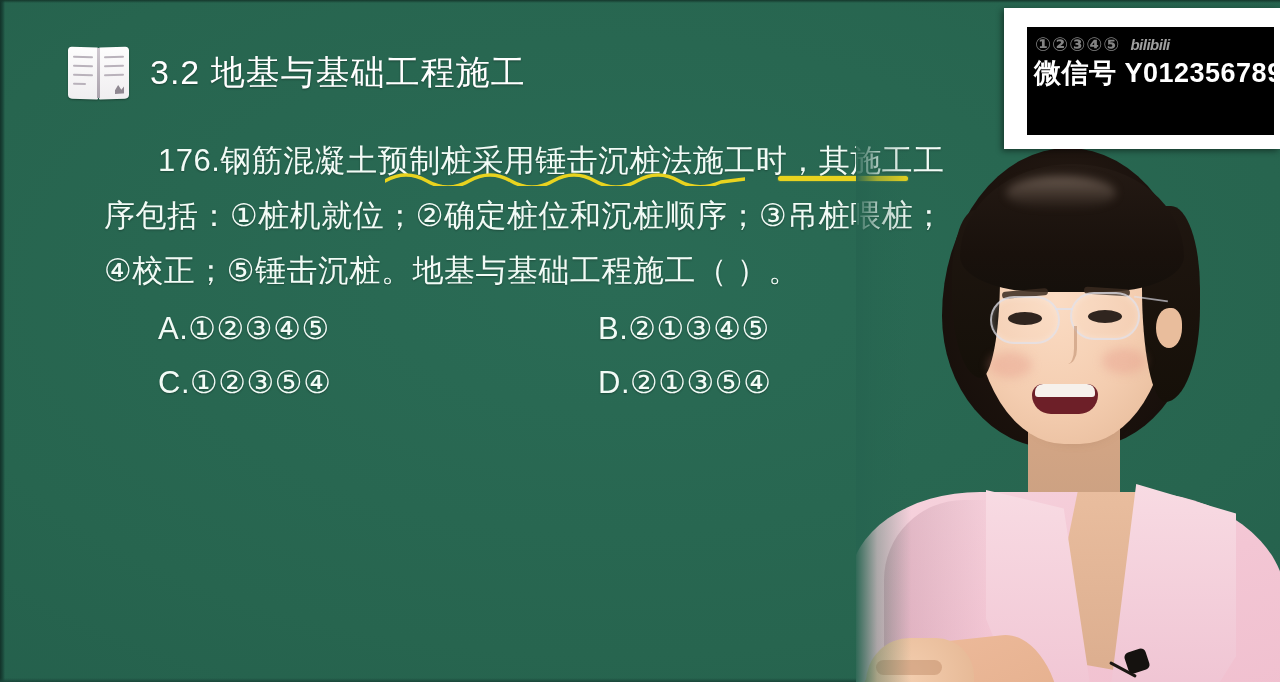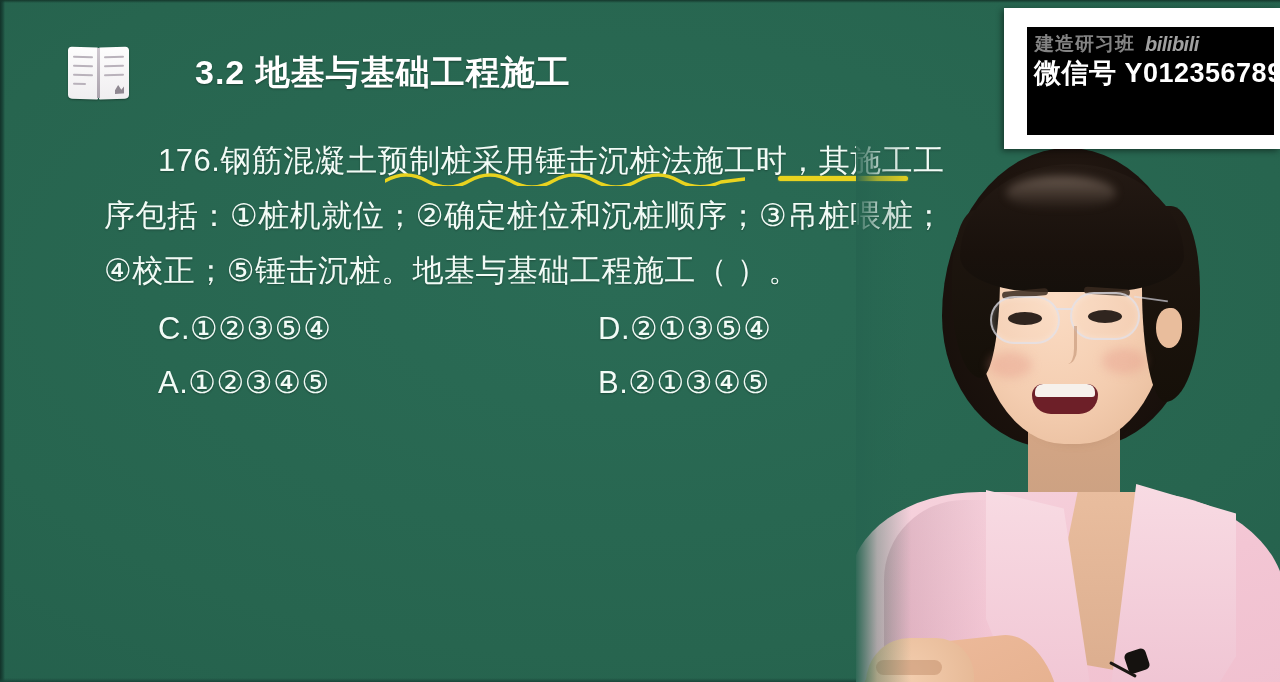--- a/index.html
+++ b/index.html
@@ -85,25 +85,24 @@
     position: absolute;
     right: 5px; bottom: 5px;
     width: 9px; height: 9px;
     background: #6d6470;
     clip-path: polygon(0 60%, 35% 0, 70% 55%, 100% 20%, 100% 100%, 0 100%);
     opacity: .75;
   }
   .heading-text {
     color: #ffffff;
     font-size: 34px;
-    font-weight: bold;
+    font-weight: normal;
     letter-spacing: 1px;
     white-space: nowrap;
     text-shadow: 0 1px 2px rgba(0,0,0,.35);
-    margin-left: 45px;
   }
 
   
   .q-body {
     position: absolute;
     left: 104px;
     top: 133px;
     width: 830px;
     color: #f2fbf6;
     font-size: 31px;
@@ -182,21 +181,21 @@
   }
   .wm-brand-cn {
     color: #9a9a9a;
     font-size: 19px;
     font-weight: bold;
     letter-spacing: 1px;
     opacity: .85;
   }
   .wm-bili {
     color: #c9c9c9;
-    font-size: 20px;
+    font-size: 15px;
     font-weight: bold;
     font-style: italic;
     letter-spacing: -0.5px;
     opacity: .8;
   }
   .wm-main {
     position: absolute;
     left: 7px;
     top: 28px;
     right: 2px;
@@ -478,26 +477,26 @@
 
   <div class="annot-wavy">
     <svg width="360" height="14" viewBox="0 0 360 14" preserveAspectRatio="none">
       <path d="M0,9 C14,1 28,1 42,9 S70,17 84,9 S112,1 126,9 S154,17 168,9 S196,1 210,9 S238,17 252,9 S280,1 294,9 S322,16 336,10 L360,7" fill="none" stroke="#e8d31f" stroke-width="3.4" stroke-linecap="round"></path>
     </svg>
   </div>
   <div class="annot-straight"></div>
 
   <div class="options">
     <div class="opt-row">
+      <div class="opt col1">A.①②③④⑤</div>
+      <div class="opt">B.②①③④⑤</div>
+    </div>
+    <div class="opt-row">
       <div class="opt col1">C.①②③⑤④</div>
       <div class="opt">D.②①③⑤④</div>
-    </div>
-    <div class="opt-row">
-      <div class="opt col1">A.①②③④⑤</div>
-      <div class="opt">B.②①③④⑤</div>
     </div>
   </div>
 
   <div class="presenter">
     <div class="p-hair-back"></div>
     <div class="p-neck"></div>
     <div class="p-neck-shadow"></div>
     <div class="p-face"></div>
     <div class="p-hair-side-l"></div>
     <div class="p-hair-side-r"></div>
@@ -530,20 +529,20 @@
     <div class="p-pen"></div>
     <div class="p-hand"></div>
     <div class="p-finger f1"></div>
 
     <div class="p-edge-fade"></div>
   </div>
 
   <div class="overlay">
     <div class="overlay-inner">
       <div class="wm-top">
-        <span class="wm-brand-cn">建造研习班</span>
+        <span class="wm-brand-cn">①②③④⑤</span>
         <span class="wm-bili">bilibili</span>
       </div>
       <div class="wm-main">微信号 Y012356789S</div>
     </div>
   </div>
 
 </div>
 
 </body></html>

